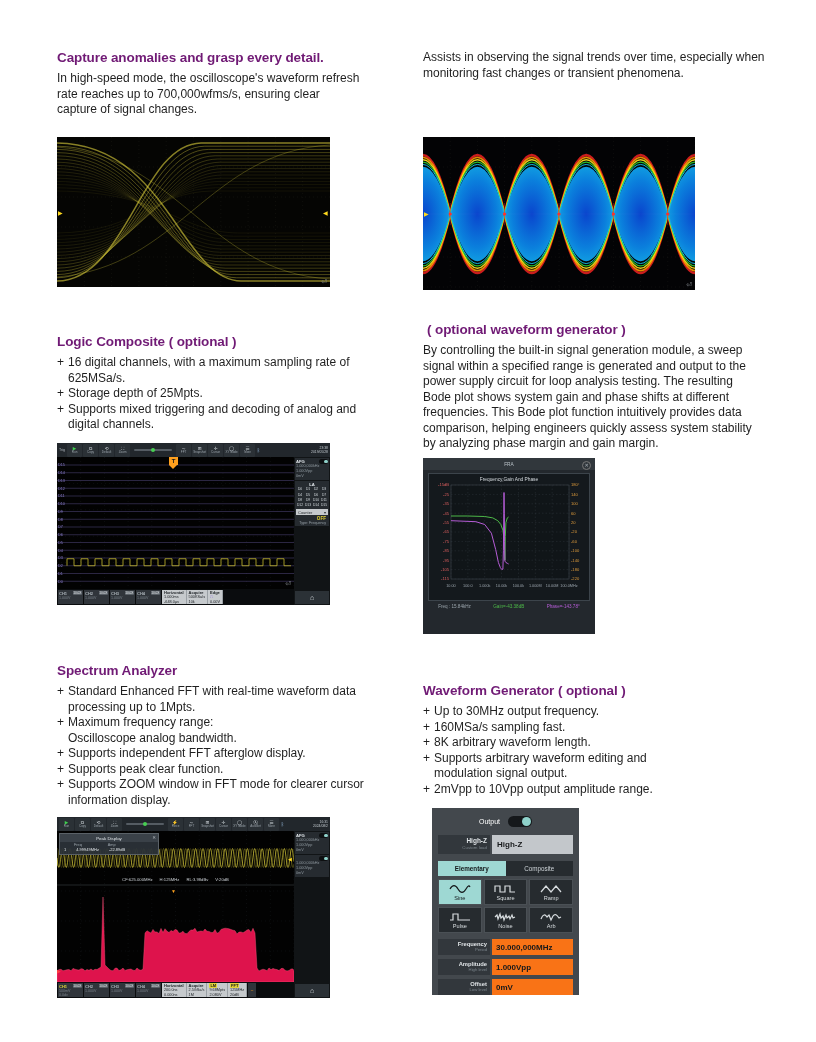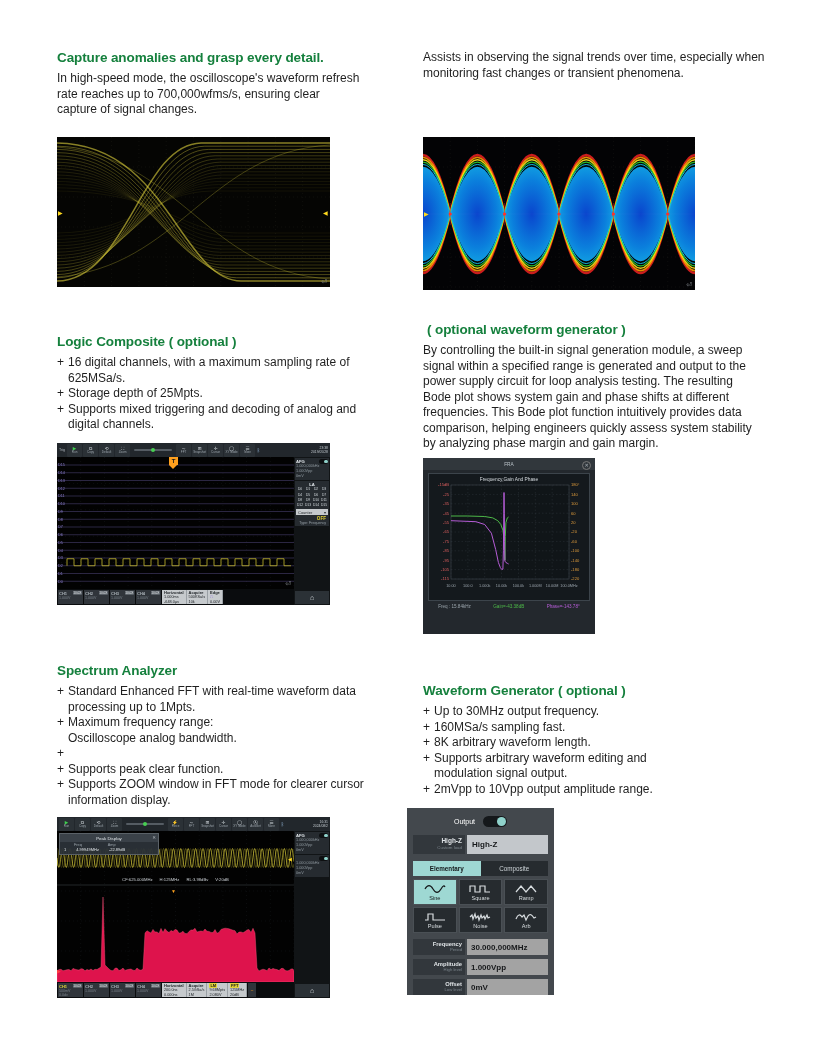--- a/index.html
+++ b/index.html
@@ -1,19 +1,19 @@
 <!DOCTYPE html>
 <html><head>
 <meta charset="utf-8">
 <style>
   html,body{margin:0;padding:0;background:#fff;}
   .page{position:relative;width:816px;height:1042px;background:#ffffff;
         font-family:"Liberation Sans",sans-serif;color:#1c1c1c;overflow:hidden;}
   .sec{position:absolute;}
-  .sec h2{margin:0 0 5px 0;font-size:13.5px;font-weight:bold;line-height:1.22;letter-spacing:-0.1px;color:#15803d;}
+  .sec h2{margin:0 0 5px 0;font-size:13.5px;font-weight:bold;line-height:1.22;letter-spacing:-0.1px;color:#701a75;}
   .sec h2 .t2{padding-left:4px;}
   .sec p{margin:0;font-size:12px;line-height:15.5px;color:#1f1f1f;}
   ul.bullets{list-style:none;margin:0;padding:0;font-size:12px;line-height:15.5px;color:#1f1f1f;}
   ul.bullets li{display:flex;}
   .bm{width:11px;flex:none;}
   .bt{white-space:pre-line;}
 
   .shot{position:absolute;background:#000;overflow:hidden;font-family:"Liberation Sans",sans-serif;}
   .corner-ic{position:absolute;right:3px;bottom:2px;color:#8a8f94;font-size:7px;line-height:7px;}
 
@@ -95,21 +95,21 @@
   .gen-grid{display:grid;grid-template-columns:repeat(3,1fr);gap:2px;margin:3px 6px 0;}
   .gen-cell{background:#262b2f;border:.5px solid #4a5055;height:26px;display:flex;flex-direction:column;align-items:center;justify-content:center;color:#d7dcdf;box-sizing:border-box;}
   .gen-cell.sel{background:#9ed8d3;color:#14181a;}
   .gen-cell svg{width:22px;height:10px;stroke:currentColor;fill:none;stroke-width:1.2;}
   .gen-cell span{font-size:5.6px;margin-top:1px;}
   .gen-fields{margin:6px 6px 0;display:flex;flex-direction:column;gap:4px;}
   .gen-frow{display:flex;gap:2px;height:16px;}
   .gen-flb{width:52px;flex:none;background:#32373c;text-align:right;padding:1.5px 3px;box-sizing:border-box;}
   .gen-flb b{display:block;color:#dfe3e6;font-size:5.8px;line-height:1.2;}
   .gen-flb small{display:block;color:#7c858c;font-size:4.2px;line-height:1.2;}
-  .gen-fval{flex:1;background:#a3a3a3;color:#17191b;font-weight:bold;font-size:8px;display:flex;align-items:center;padding-left:4px;}
+  .gen-fval{flex:1;background:#f97316;color:#17191b;font-weight:bold;font-size:8px;display:flex;align-items:center;padding-left:4px;}
 </style>
 </head>
 <body>
 
 <div class="page">
 
   <div class="sec" style="left:57px;top:50px;width:305px;">
     <h2>Capture anomalies and grasp every detail.</h2>
     <p>In high-speed mode, the oscilloscope's waveform refresh rate reaches up to 700,000wfms/s, ensuring clear capture of signal changes.</p>
   </div>
@@ -544,20 +544,21 @@
           <span class="bm">+</span>
           <span class="bt">Standard Enhanced FFT with real-time waveform data processing up to 1Mpts.</span>
         </li>
         <li>
           <span class="bm">+</span>
           <span class="bt">Maximum frequency range:
 Oscilloscope analog bandwidth.</span>
         </li>
         <li>
           <span class="bm">+</span>
+          <span class="bt">Supports independent FFT afterglow display.</span>
         </li>
         <li>
           <span class="bm">+</span>
           <span class="bt">Supports peak clear function.</span>
         </li>
         <li>
           <span class="bm">+</span>
           <span class="bt">Supports ZOOM window in FFT mode for clearer cursor information display.</span>
         </li>
       </ul>
@@ -773,21 +774,21 @@
           <span class="bm">+</span>
           <span class="bt">Supports arbitrary waveform editing and
 modulation signal output.</span>
         </li>
         <li>
           <span class="bm">+</span>
           <span class="bt">2mVpp to 10Vpp output amplitude range.</span>
         </li>
       </ul>
   </div>
-  <div class="shot gen" style="left:407px;top:808px;width:147px;height:187px;">
+  <div class="shot gen" style="left:432px;top:808px;width:147px;height:187px;">
     <div class="gen-row1">
       <span class="gen-out-lb">Output</span>
       <span class="gen-toggle"></span>
     </div>
     <div class="gen-imp">
       <div class="gen-lblbox">
         <b>High-Z</b>
         <small>Custom load</small>
       </div>
       <div class="gen-valbox">High-Z</div>

